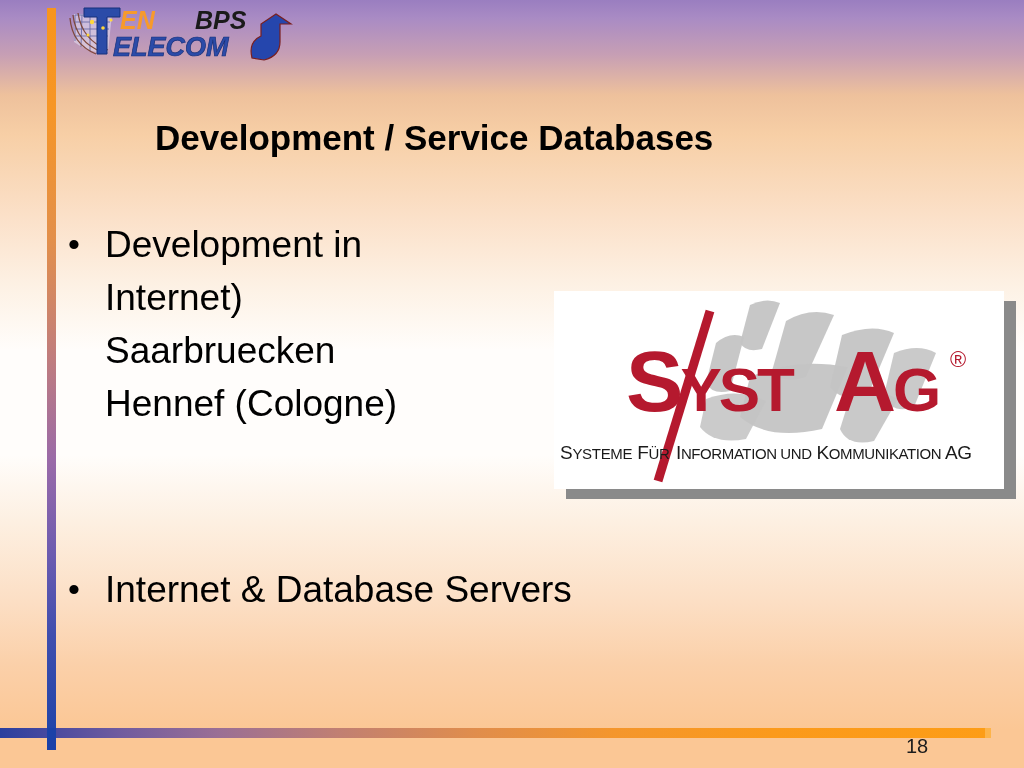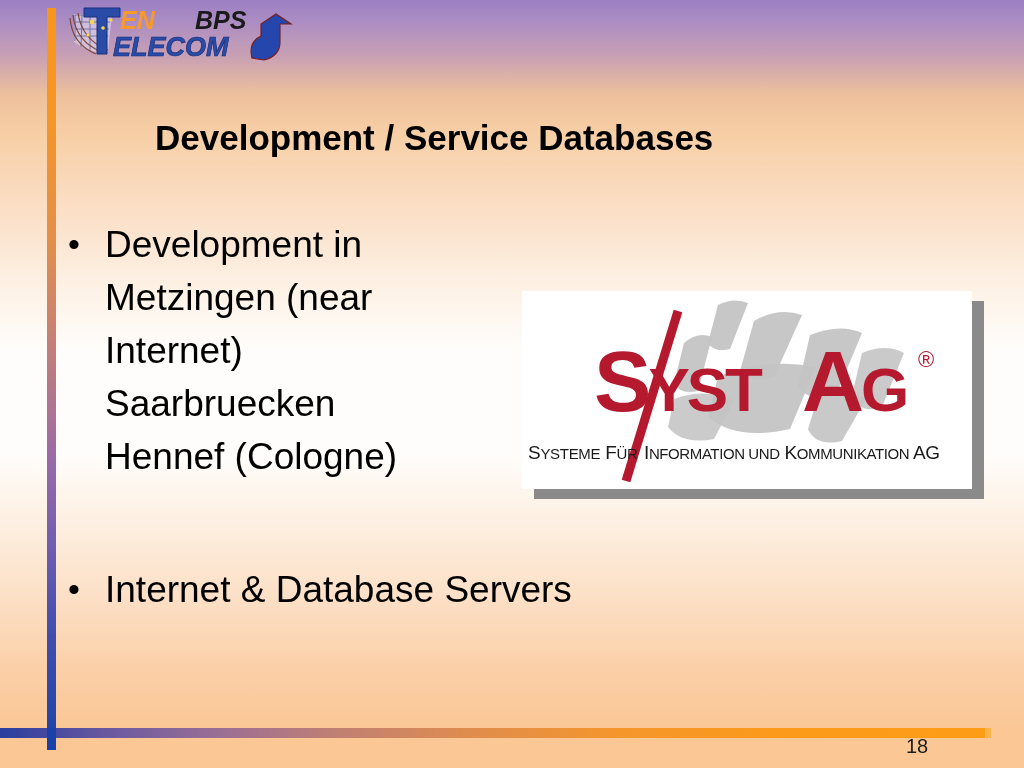--- a/index.html
+++ b/index.html
@@ -138,21 +138,21 @@
   .bullet-block .cont {
     padding-left: 37px;
   }
 
   #bullet-1 { left: 68px; top: 218px; width: 430px; }
   #bullet-2 { left: 68px; top: 563px; width: 680px; }
 
   
   .syst-frame {
     position: absolute;
-    left: 522px;
+    left: 554px;
     top: 291px;
     width: 450px;
     height: 224px;
   }
   .syst-shadow {
     position: absolute;
     left: 12px;
     top: 10px;
     width: 450px;
     height: 198px;
@@ -233,21 +233,20 @@
     </svg>
   </div>
 
   <div class="title">Development / Service Databases</div>
 
   <div class="bullet-block" id="bullet-1">
     <div class="row">
       <span class="marker">•</span>
       <span class="text">Development in</span>
     </div>
-    <div class="cont">Metzingen (near</div>
     <div class="cont">Internet)</div>
     <div class="cont">Saarbruecken</div>
     <div class="cont">Hennef (Cologne)</div>
   </div>
 
   <div class="bullet-block" id="bullet-2">
     <div class="row">
       <span class="marker">•</span>
       <span class="text">Internet &amp; Database Servers</span>
     </div>

